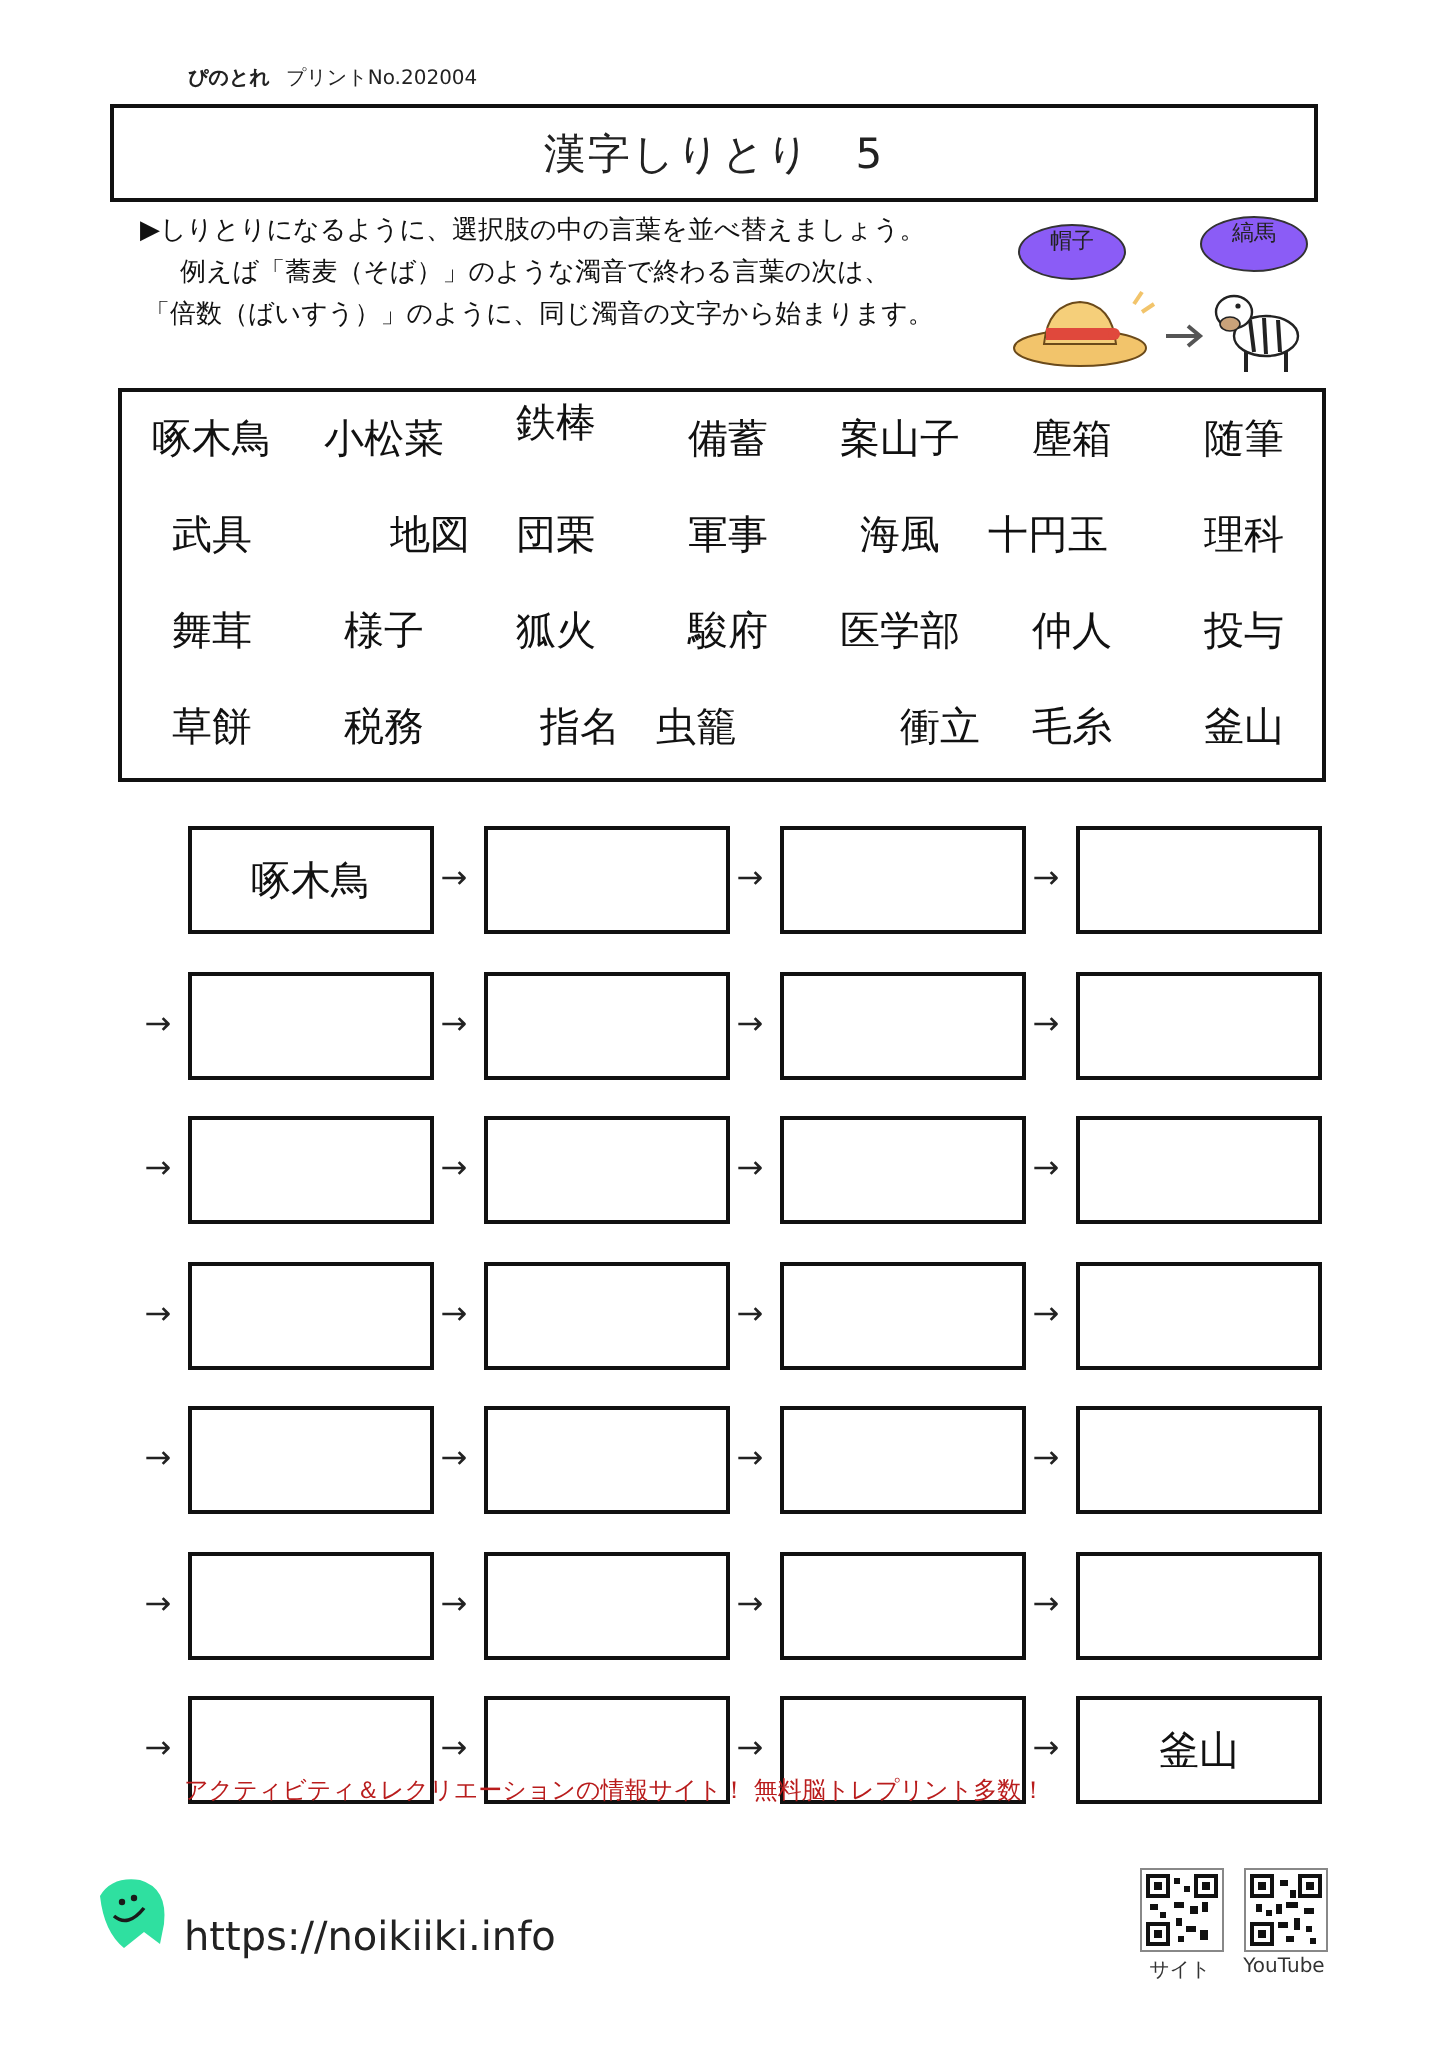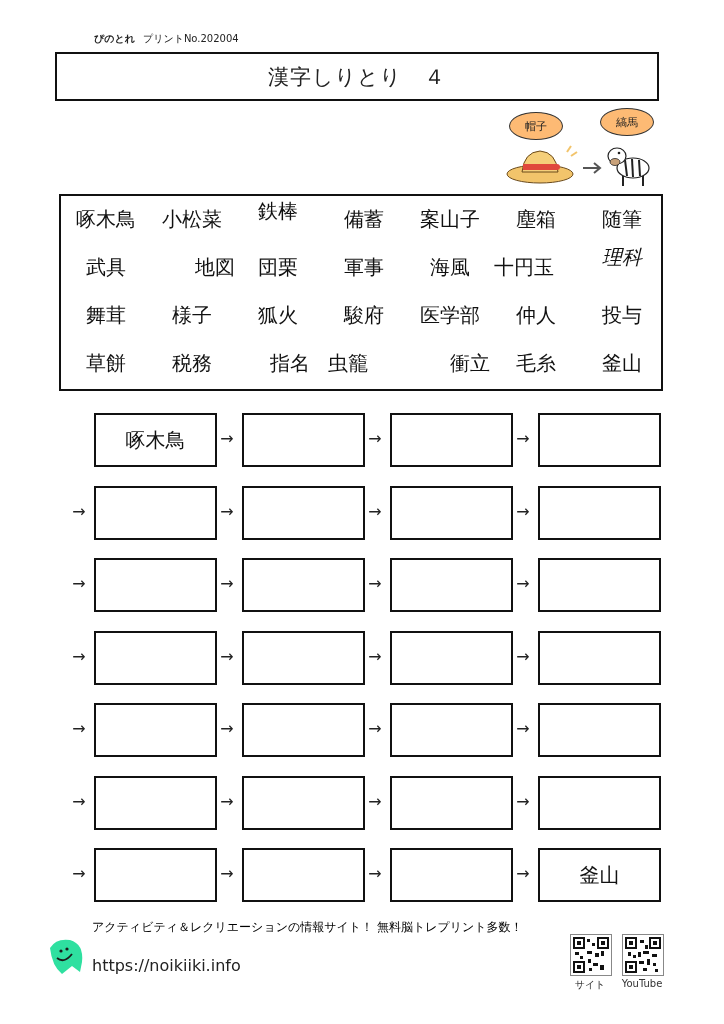--- a/index.html
+++ b/index.html
@@ -7,44 +7,47 @@
          font-family: "DejaVu Sans", "Liberation Sans", sans-serif; color: #222; }
   .abs { position: absolute; }
   .brand { left: 62px; top: 32px; font-size: 10px; color: #222; }
   .brand b { font-weight: bold; margin-right: 8px; margin-left: 32px; }
   .title-box { left: 55px; top: 52px; width: 600px; height: 45px; border: 2px solid #111;
                display: flex; align-items: center; justify-content: center;
                font-size: 21px; letter-spacing: 1px; }
   .instr { left: 62px; top: 105px; width: 450px; font-size: 13px; line-height: 21px; color: #111; }
   .instr div { white-space: nowrap; }
   .illus { left: 505px; top: 108px; width: 175px; height: 80px; }
-  .bubble { position: absolute; background: #fdba74; border: 1.5px solid #333; border-radius: 50%;
-            font-size: 11px; display: flex; align-items: center; justify-content: center; }
+  .bubble { position: absolute; background: #8b5cf6; border: 1.5px solid #333; border-radius: 50%;
+            font-size: 11px; display: flex; justify-content: center; }
   .choice-box { left: 59px; top: 194px; width: 600px; height: 193px; border: 2px solid #111; }
   .choice { position: absolute; width: 86px; text-align: center; font-size: 20px; color: #111; }
   .ans { position: absolute; width: 119px; height: 50px; border: 2.5px solid #111; background: #fff;
          display: flex; align-items: center; justify-content: center; font-size: 20px; color: #111; }
   .arrow { position: absolute; font-size: 16px; color: #222; width: 22px; text-align: center; }
-  .footer-text { left: 92px; top: 919px; font-size: 12px; color: #000000; white-space: nowrap; }
-  .footer-url { left: 92px; top: 956px; font-size: 16px; color: #222; }
+  .footer-text { left: 92px; top: 887px; font-size: 12px; color: #b91c1c; white-space: nowrap; }
+  .footer-url { left: 92px; top: 956px; font-size: 20px; color: #222; }
   .qr { position: absolute; width: 40px; height: 40px; border: 1px solid #888; background: #fff; }
   .qr-label { position: absolute; font-size: 10px; color: #333; text-align: center; width: 60px; }
 </style>
 </head>
 <body>
 
 <div class="abs brand">
   <b>ぴのとれ</b><span>プリントNo.202004</span>
 </div>
 
 <div class="abs title-box">
-  <span>漢字しりとり　４</span>
+  <span>漢字しりとり　5</span>
 </div>
 
 <div class="abs instr">
+  <div style="padding-left:8px;">▶しりとりになるように、選択肢の中の言葉を並べ替えましょう。</div>
+  <div style="padding-left:28px;">例えば「蕎麦（そば）」のような濁音で終わる言葉の次は、</div>
+  <div style="padding-left:10px;">「倍数（ばいすう）」のように、同じ濁音の文字から始まります。</div>
 </div>
 
 <div class="abs illus">
   <div class="bubble" style="left:4px; top:4px; width:52px; height:26px;">
     <span>帽子</span>
   </div>
   <div class="bubble" style="left:95px; top:0px; width:52px; height:26px;">
     <span>縞馬</span>
   </div>
   <svg class="abs" style="left:0; top:30px;" width="175" height="50" viewBox="0 0 175 50">
@@ -78,21 +81,21 @@
     <div class="choice" style="left: 260px; top: 10px;">備蓄</div>
     <div class="choice" style="left: 346px; top: 10px;">案山子</div>
     <div class="choice" style="left: 432px; top: 10px;">塵箱</div>
     <div class="choice" style="left: 518px; top: 10px;">随筆</div>
     <div class="choice" style="left: 2px; top: 58px;">武具</div>
     <div class="choice" style="left: 88px; top: 58px; text-align: right;">地図</div>
     <div class="choice" style="left: 174px; top: 58px;">団栗</div>
     <div class="choice" style="left: 260px; top: 58px;">軍事</div>
     <div class="choice" style="left: 346px; top: 58px;">海風</div>
     <div class="choice" style="left: 420px; top: 58px;">十円玉</div>
-    <div class="choice" style="left: 518px; top: 48px; font-style: italic;">理科</div>
+    <div class="choice" style="left: 518px; top: 58px;">理科</div>
     <div class="choice" style="left: 2px; top: 106px;">舞茸</div>
     <div class="choice" style="left: 88px; top: 106px;">様子</div>
     <div class="choice" style="left: 174px; top: 106px;">狐火</div>
     <div class="choice" style="left: 260px; top: 106px;">駿府</div>
     <div class="choice" style="left: 346px; top: 106px;">医学部</div>
     <div class="choice" style="left: 432px; top: 106px;">仲人</div>
     <div class="choice" style="left: 518px; top: 106px;">投与</div>
     <div class="choice" style="left: 2px; top: 154px;">草餅</div>
     <div class="choice" style="left: 88px; top: 154px;">税務</div>
     <div class="choice" style="left: 186px; top: 154px;">指名</div>

